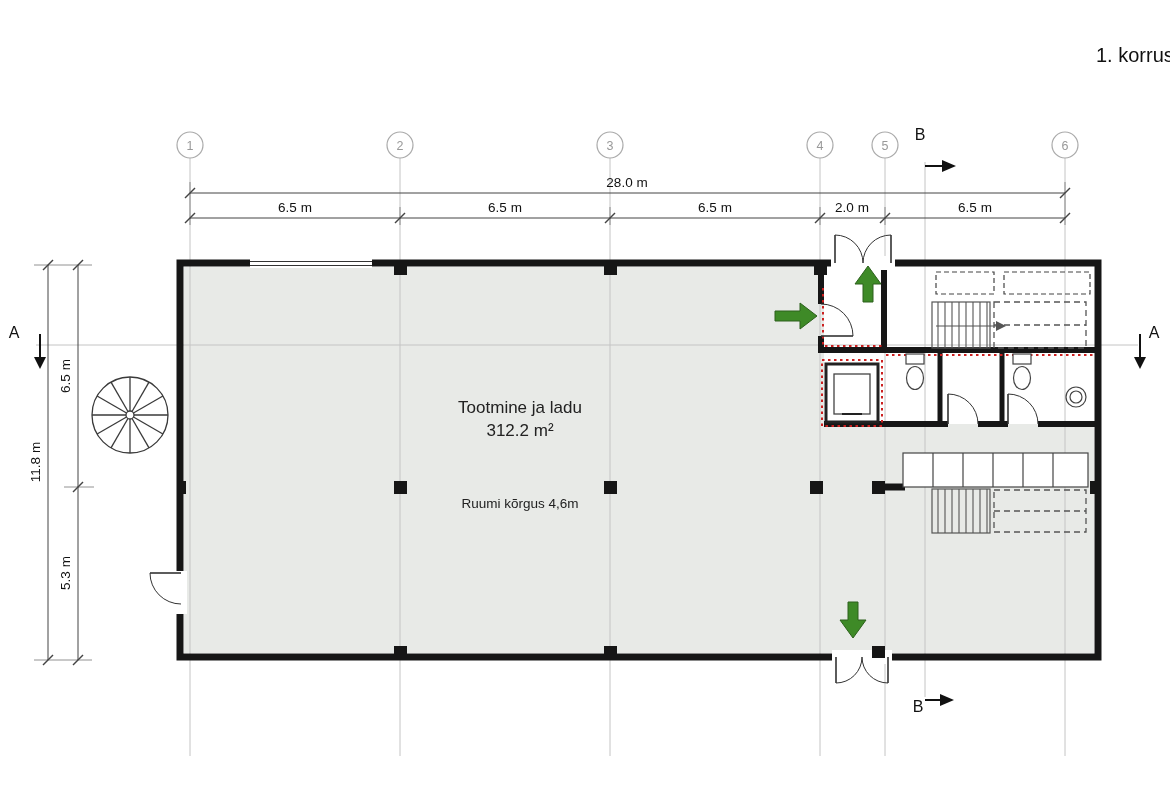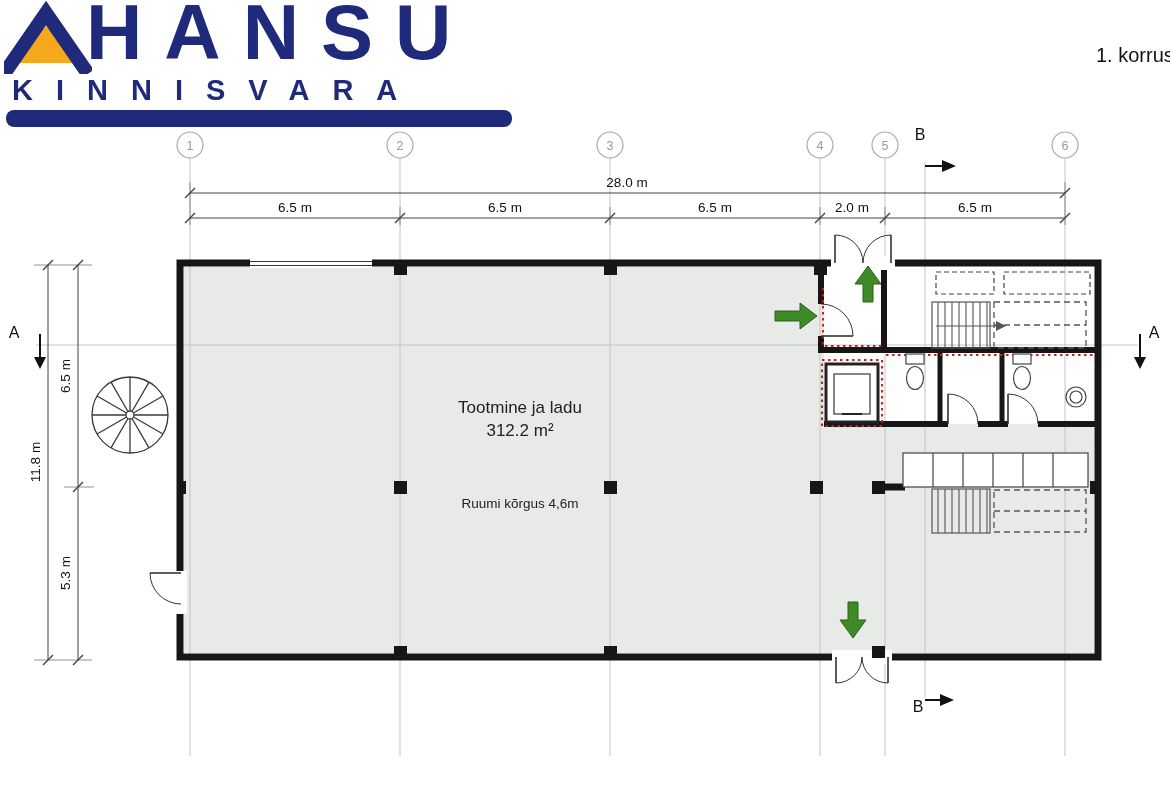--- a/index.html
+++ b/index.html
@@ -25,31 +25,20 @@
     position:absolute; left:1096px; top:44px; font-size:20px; color:#111;
     white-space:nowrap;
   }
   svg text { font-family:"Liberation Sans", sans-serif; }
 </style>
 </head>
 <body>
 
 <div class="stage">
 
-  <div class="logo">
-    <div class="logo-mark">
-      <svg width="88" height="74" viewBox="0 0 88 74">
-        <polygon points="42,26 77,63 7,63" fill="#f5a81c"></polygon>
-        <path d="M4,68 L42,13 L80,68" fill="none" stroke="#1f2a7a" stroke-width="14" stroke-linejoin="miter" stroke-linecap="square"></path>
-      </svg>
-    </div>
-    <div class="logo-title">HANSU</div>
-    <div class="logo-sub">KINNISVARA</div>
-    <div class="logo-bar"></div>
-  </div>
 
   <div class="floor-label">1. korrus</div>
 
   <svg width="1170" height="785" viewBox="0 0 1170 785" style="position:absolute;left:0;top:0;">
 
     <g>
       <rect x="184" y="267" width="910" height="386" fill="#e8eae7"></rect>
       <rect x="824" y="267" width="272" height="81" fill="#ffffff"></rect>
       <rect x="824" y="352" width="272" height="72" fill="#ffffff"></rect>
     </g>

